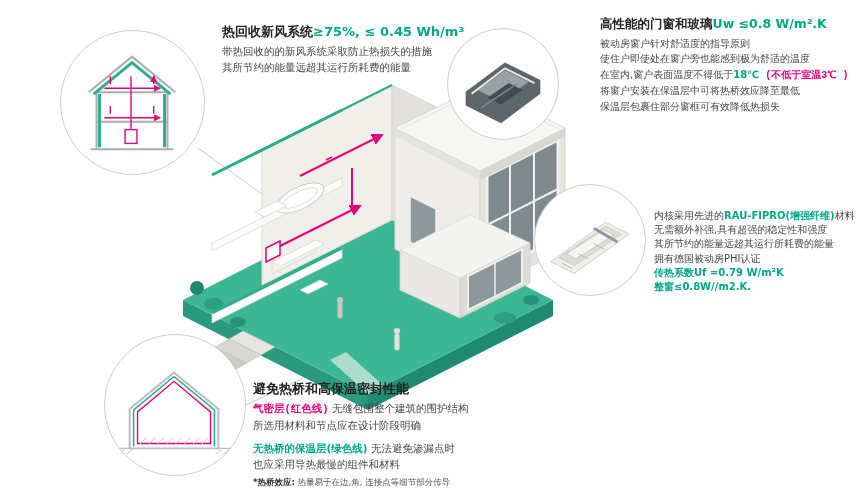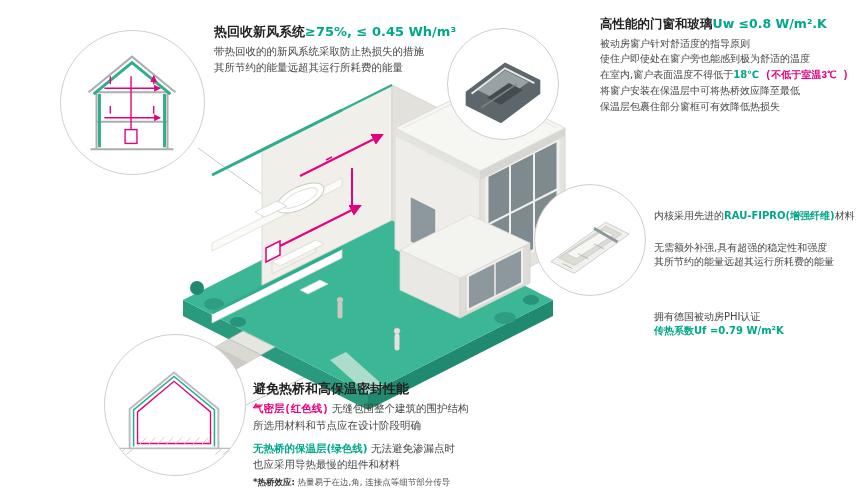--- a/index.html
+++ b/index.html
@@ -206,41 +206,42 @@
       <path d="M33,110 V78 L70,47 L107,78 V110 Z" fill="none" stroke="#E5007D" stroke-width="1.4"></path>
       <g stroke="#C9CCC9" stroke-width="1">
         <path d="M34,112 l8,-8 M43,112 l8,-8 M52,112 l8,-8 M61,112 l8,-8 M70,112 l8,-8 M79,112 l8,-8 M88,112 l8,-8 M97,112 l8,-8"></path>
       </g>
       <g stroke="#C4C8C8" stroke-width="1">
         <path d="M14,121 l6,-5 M22,121 l6,-5 M112,121 l6,-5 M120,121 l6,-5"></path>
       </g>
     </svg>
   </div>
 
-  <div class="textblock" style="left:214px;top:24px;width:320px;">
+  <div class="textblock" style="left:222px;top:24px;width:320px;">
     <div class="t-title"><span>热回收新风系统</span><span class="greenb">≥75%, ≤ 0.45 Wh/m³</span></div>
     <div class="t-body">带热回收的的新风系统采取防止热损失的措施</div>
     <div class="t-body">其所节约的能量远超其运行所耗费的能量</div>
   </div>
 
   <div class="textblock" style="left:600px;top:16px;width:278px;">
     <div class="t-title" style="font-size:12.5px;"><span>高性能的门窗和玻璃</span><span class="greenb">Uw ≤0.8 W/m².K</span></div>
     <div class="t-body-sm">被动房窗户针对舒适度的指导原则</div>
     <div class="t-body-sm">使住户即使处在窗户旁也能感到极为舒适的温度</div>
     <div class="t-body-sm"><span>在室内,窗户表面温度不得低于</span><span class="greenb">18℃</span><span class="redb"> (不低于室温3℃ )</span></div>
     <div class="t-body-sm">将窗户安装在保温层中可将热桥效应降至最低</div>
     <div class="t-body-sm">保温层包裹住部分窗框可有效降低热损失</div>
   </div>
 
   <div class="textblock" style="left:654px;top:209px;width:208px;">
     <div class="t-body-sm" style="line-height:1.42;"><span>内核采用先进的</span><span class="greenb">RAU-FIPRO(增强纤维)</span><span>材料</span></div>
-    <div class="t-body-sm" style="line-height:1.42;margin-top:18px;">无需额外补强,具有超强的稳定性和强度</div>
+    <div class="t-body-sm" style="line-height:1.42;">无需额外补强,具有超强的稳定性和强度</div>
     <div class="t-body-sm" style="line-height:1.42;">其所节约的能量远超其运行所耗费的能量</div>
-    <div class="t-body-sm" style="line-height:1.42;margin-top:40px;">拥有德国被动房PHI认证</div>
+    <div class="t-body-sm" style="line-height:1.42;">拥有德国被动房PHI认证</div>
     <div class="t-body-sm greenb" style="line-height:1.42;">传热系数Uf =0.79 W/m²K</div>
+    <div class="t-body-sm greenb" style="line-height:1.42;">整窗≤0.8W//m2.K.</div>
   </div>
 
   <div class="textblock" style="left:253px;top:381px;width:340px;">
     <div class="t-title">避免热桥和高保温密封性能</div>
     <div class="t-body"><span class="redb">气密层(红色线)</span><span> 无缝包围整个建筑的围护结构</span></div>
     <div class="t-body">所选用材料和节点应在设计阶段明确</div>
     <div class="gap"></div>
     <div class="t-body"><span class="greenb">无热桥的保温层(绿色线)</span><span> 无法避免渗漏点时</span></div>
     <div class="t-body">也应采用导热最慢的组件和材料</div>
     <div class="footnote"><b>*热桥效应:</b><span> 热量易于在边,角, 连接点等细节部分传导</span></div>

